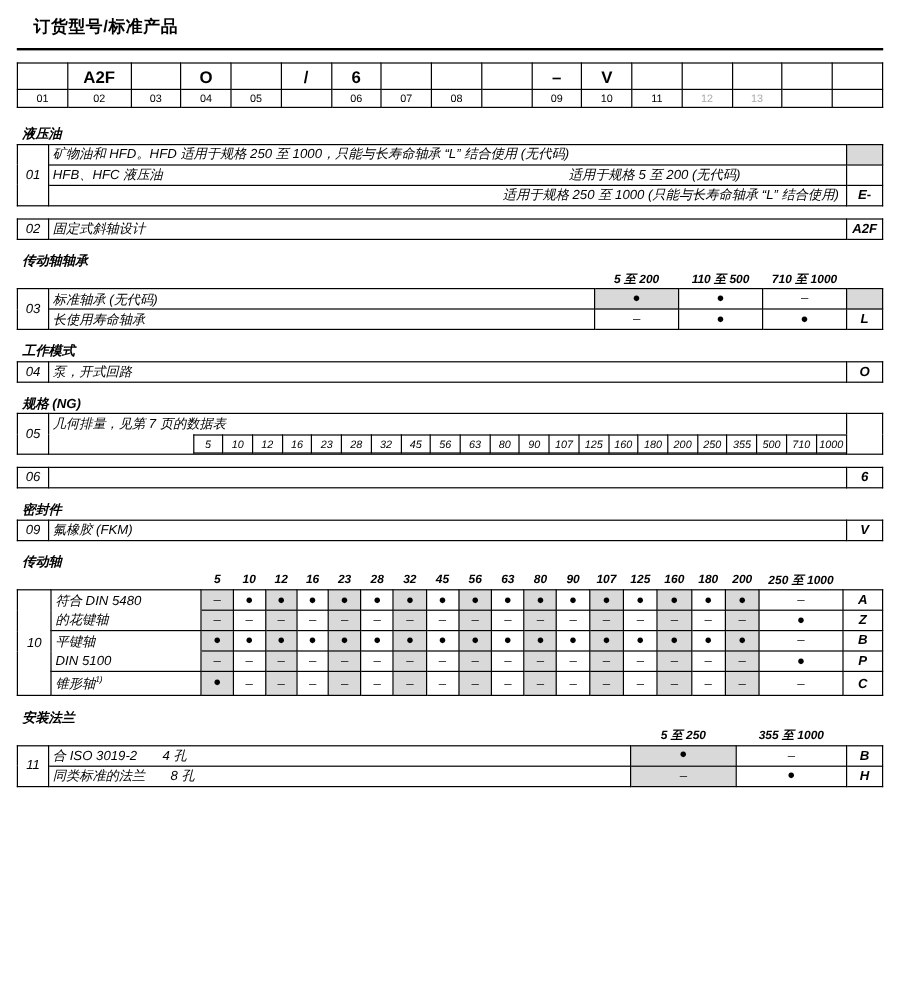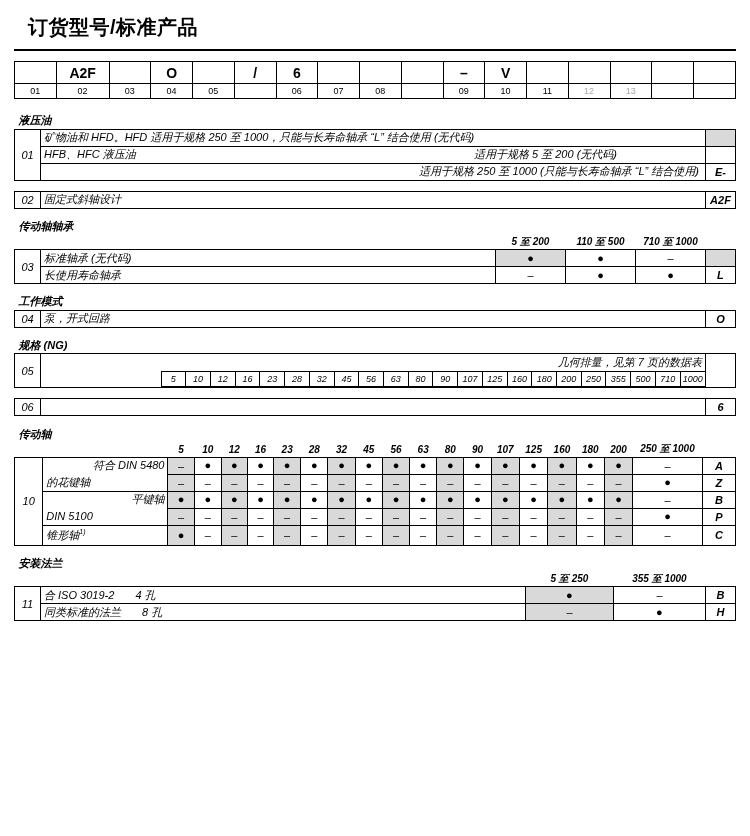--- a/index.html
+++ b/index.html
@@ -12,21 +12,21 @@
     font-family: "Liberation Sans", sans-serif;
     color: #000;
     font-size: 11px;
     position: relative;
     overflow: hidden;
   }
   .page { padding: 10px 14px 0 14px; }
 
   
   .title {
-    font-size: 20px;
+    font-size: 14px;
     font-weight: bold;
     letter-spacing: 0.5px;
     padding: 4px 0 8px 14px;
     border-bottom: 2px solid #000;
     margin: 0 0 10px 0;
   }
 
   
   .codekey { width: 100%; border-collapse: collapse; margin-bottom: 14px; }
   .codekey td {
@@ -78,21 +78,21 @@
     font-size: 12px;
   }
   .gray { background: #d9d9d9; }
   .ctr { text-align: center; }
   .rt { text-align: right; padding-right: 6px !important; }
   .dot { text-align: center; font-size: 13px; line-height: 1; }
   .dash { text-align: center; font-size: 11px; }
   sup { font-size: 7px; vertical-align: super; }
   .sizerow td { font-size: 9px; text-align: center; padding: 0; height: 15px; }
   .nolinetop { border-top: none !important; }
-  .nolinebot { border-bottom: none !important; text-align: right; }
+  .nolinebot { border-bottom: none !important; }
   .hdrrow td { border: none; height: 15px; font-weight: bold; font-size: 10px; text-align: center; }
 </style>
 </head>
 <body>
 
 <div class="page">
 
   <div class="title">订货型号/标准产品</div>
 
   <table class="codekey">
@@ -313,20 +313,39 @@
         <td class="idx">06</td>
         <td></td>
         <td class="code">6</td>
       </tr>
     </tbody>
       </table>
   </div>
 
 
 
+  <div class="block">
+    <table class="blk">
+      <colgroup>
+          <col style="width:26px">
+          <col>
+          <col style="width:30px">
+        </colgroup>
+      <tbody>
+          <tr>
+            <td class="hdr" colspan="3">密封件</td>
+          </tr>
+      <tr>
+        <td class="idx">09</td>
+        <td>氟橡胶 (FKM)</td>
+        <td class="code">V</td>
+      </tr>
+    </tbody>
+      </table>
+  </div>
 
   <div class="block">
     <table class="blk">
       <colgroup>
         <col style="width:26px">
           <col style="width:115px">
         <col style="width:24px">
           <col style="width:25px">
           <col style="width:24px">
           <col style="width:24px">

